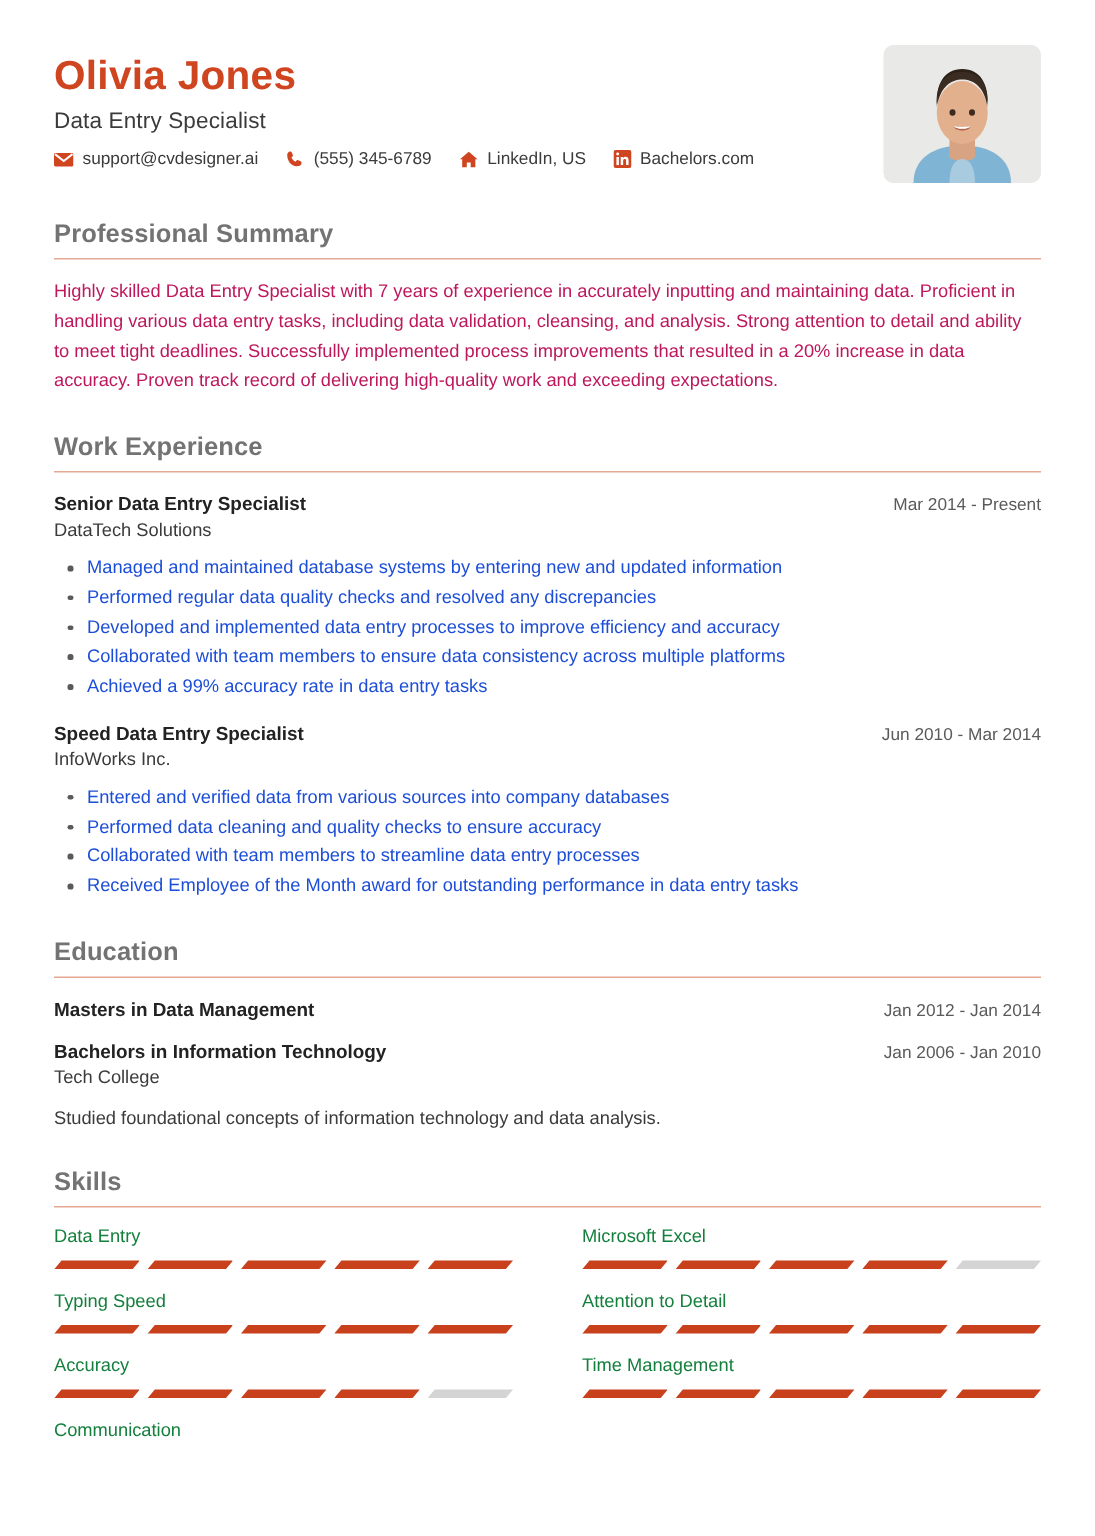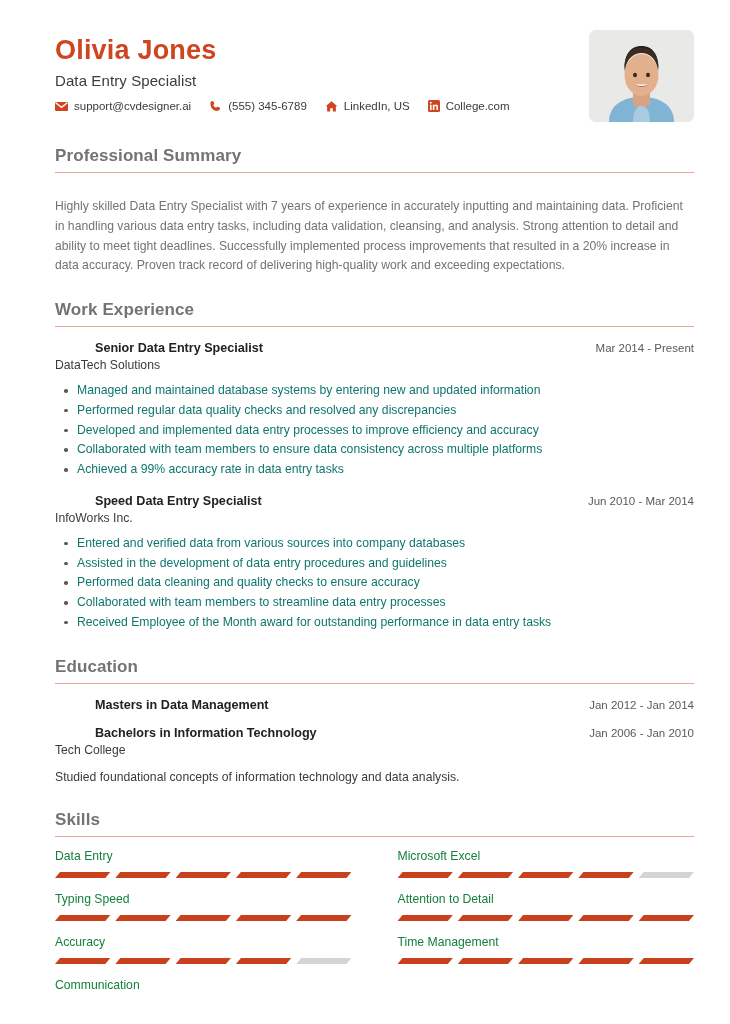--- a/index.html
+++ b/index.html
@@ -3,21 +3,21 @@
 <meta charset="utf-8">
 <style>
   * { box-sizing: border-box; margin: 0; padding: 0; }
   html, body {
     width: 730px; height: 1024px;
     background: #ffffff;
     font-family: "Liberation Sans", sans-serif;
     color: #333333;
     overflow: hidden;
   }
-  .page { width: 730px; height: 1024px; padding: 30px 36px 0 55px; position: relative; }
+  .page { width: 730px; height: 1024px; padding: 30px 36px 0 36px; position: relative; }
 
   
   .header { display: flex; justify-content: space-between; align-items: flex-start; }
   .head-left { padding-top: 6px; }
   .name {
     font-size: 27px; font-weight: bold; color: #cf4520;
     letter-spacing: .2px; line-height: 1.1;
   }
   .job-title { font-size: 15px; color: #3b3b3b; margin-top: 6px; letter-spacing: .1px; }
   .contact-row { display: flex; align-items: center; margin-top: 11px; font-size: 11.5px; color: #3b3b3b; }
@@ -31,34 +31,34 @@
   .photo svg { display: block; width: 100%; height: 100%; }
 
   
   .section { margin-top: 24px; }
   .section-title {
     font-size: 17px; font-weight: bold; color: #737373; letter-spacing: .1px;
   }
   .rule { height: 1px; background: #e4a893; margin-top: 6px; }
 
   .summary-text {
-    font-size: 12.2px; line-height: 1.62; color: #737373; margin-top: 24px;
+    font-size: 12.2px; line-height: 1.62; color: #be185d; margin-top: 12px;
     text-align: left;
   }
 
   
   .entry { margin-top: 14px; }
   .entry-head { display: flex; justify-content: space-between; align-items: baseline; }
-  .entry-title { font-size: 12.6px; font-weight: bold; color: #222222; margin-left: 40px; }
+  .entry-title { font-size: 12.6px; font-weight: bold; color: #222222; }
   .entry-date { font-size: 11.5px; color: #5a5a5a; white-space: nowrap; padding-left: 14px; }
   .entry-sub { font-size: 12.2px; color: #3b3b3b; margin-top: 3px; }
   .entry-desc { font-size: 12.2px; color: #3b3b3b; margin-top: 11px; line-height: 1.5; }
   ul.bullets { list-style: none; margin-top: 9px; }
   ul.bullets li {
-    font-size: 12.2px; color: #0f766e; line-height: 1.62;
+    font-size: 12.2px; color: #1d4ed8; line-height: 1.62;
     padding-left: 22px; position: relative;
   }
   ul.bullets li::before {
     content: ""; position: absolute; left: 9px; top: 8px;
     width: 3.5px; height: 3.5px; border-radius: 50%; background: #5a5a5a;
   }
 
   
   .skills-grid {
     display: grid; grid-template-columns: 1fr 1fr; column-gap: 46px;
@@ -114,21 +114,21 @@
 
         <div class="contact-item">
           <span class="ico">
             <svg width="12" height="12" viewBox="0 0 16 16">
                 <rect width="16" height="16" rx="2" fill="#cf4520"></rect>
                 <rect x="2.6" y="6.2" width="2.2" height="7.2" fill="#ffffff"></rect>
                 <circle cx="3.7" cy="3.6" r="1.3" fill="#ffffff"></circle>
                 <path d="M6.4 6.2h2.1v1c.4-.7 1.2-1.2 2.2-1.2 1.7 0 2.7 1 2.7 3v4.4h-2.2V9.5c0-1-.4-1.5-1.2-1.5-.8 0-1.4.5-1.4 1.6v3.8H6.4z" fill="#ffffff"></path>
               </svg>
           </span>
-          <span>College.com</span>
+          <span>Bachelors.com</span>
         </div>
 
       </div>
     </div>
 
     <div class="photo">
       <svg viewBox="0 0 105 92" preserveAspectRatio="xMidYMid slice">
         <rect width="105" height="92" fill="#e9e9e7"></rect>
         <path d="M20 92c0-17 14-25 32.5-25S85 75 85 92z" fill="#7fb4d4"></path>
         <path d="M44 62h17v12c0 4.5-17 4.5-17 0z" fill="#d8a383"></path>
@@ -170,21 +170,20 @@
     </div>
 
     <div class="entry">
       <div class="entry-head">
         <div class="entry-title">Speed Data Entry Specialist</div>
         <div class="entry-date">Jun 2010 - Mar 2014</div>
       </div>
       <div class="entry-sub">InfoWorks Inc.</div>
       <ul class="bullets">
         <li>Entered and verified data from various sources into company databases</li>
-        <li>Assisted in the development of data entry procedures and guidelines</li>
         <li>Performed data cleaning and quality checks to ensure accuracy</li>
         <li>Collaborated with team members to streamline data entry processes</li>
         <li>Received Employee of the Month award for outstanding performance in data entry tasks</li>
       </ul>
     </div>
   </div>
 
   <div class="section">
     <div class="section-title">Education</div>
     <div class="rule"></div>

